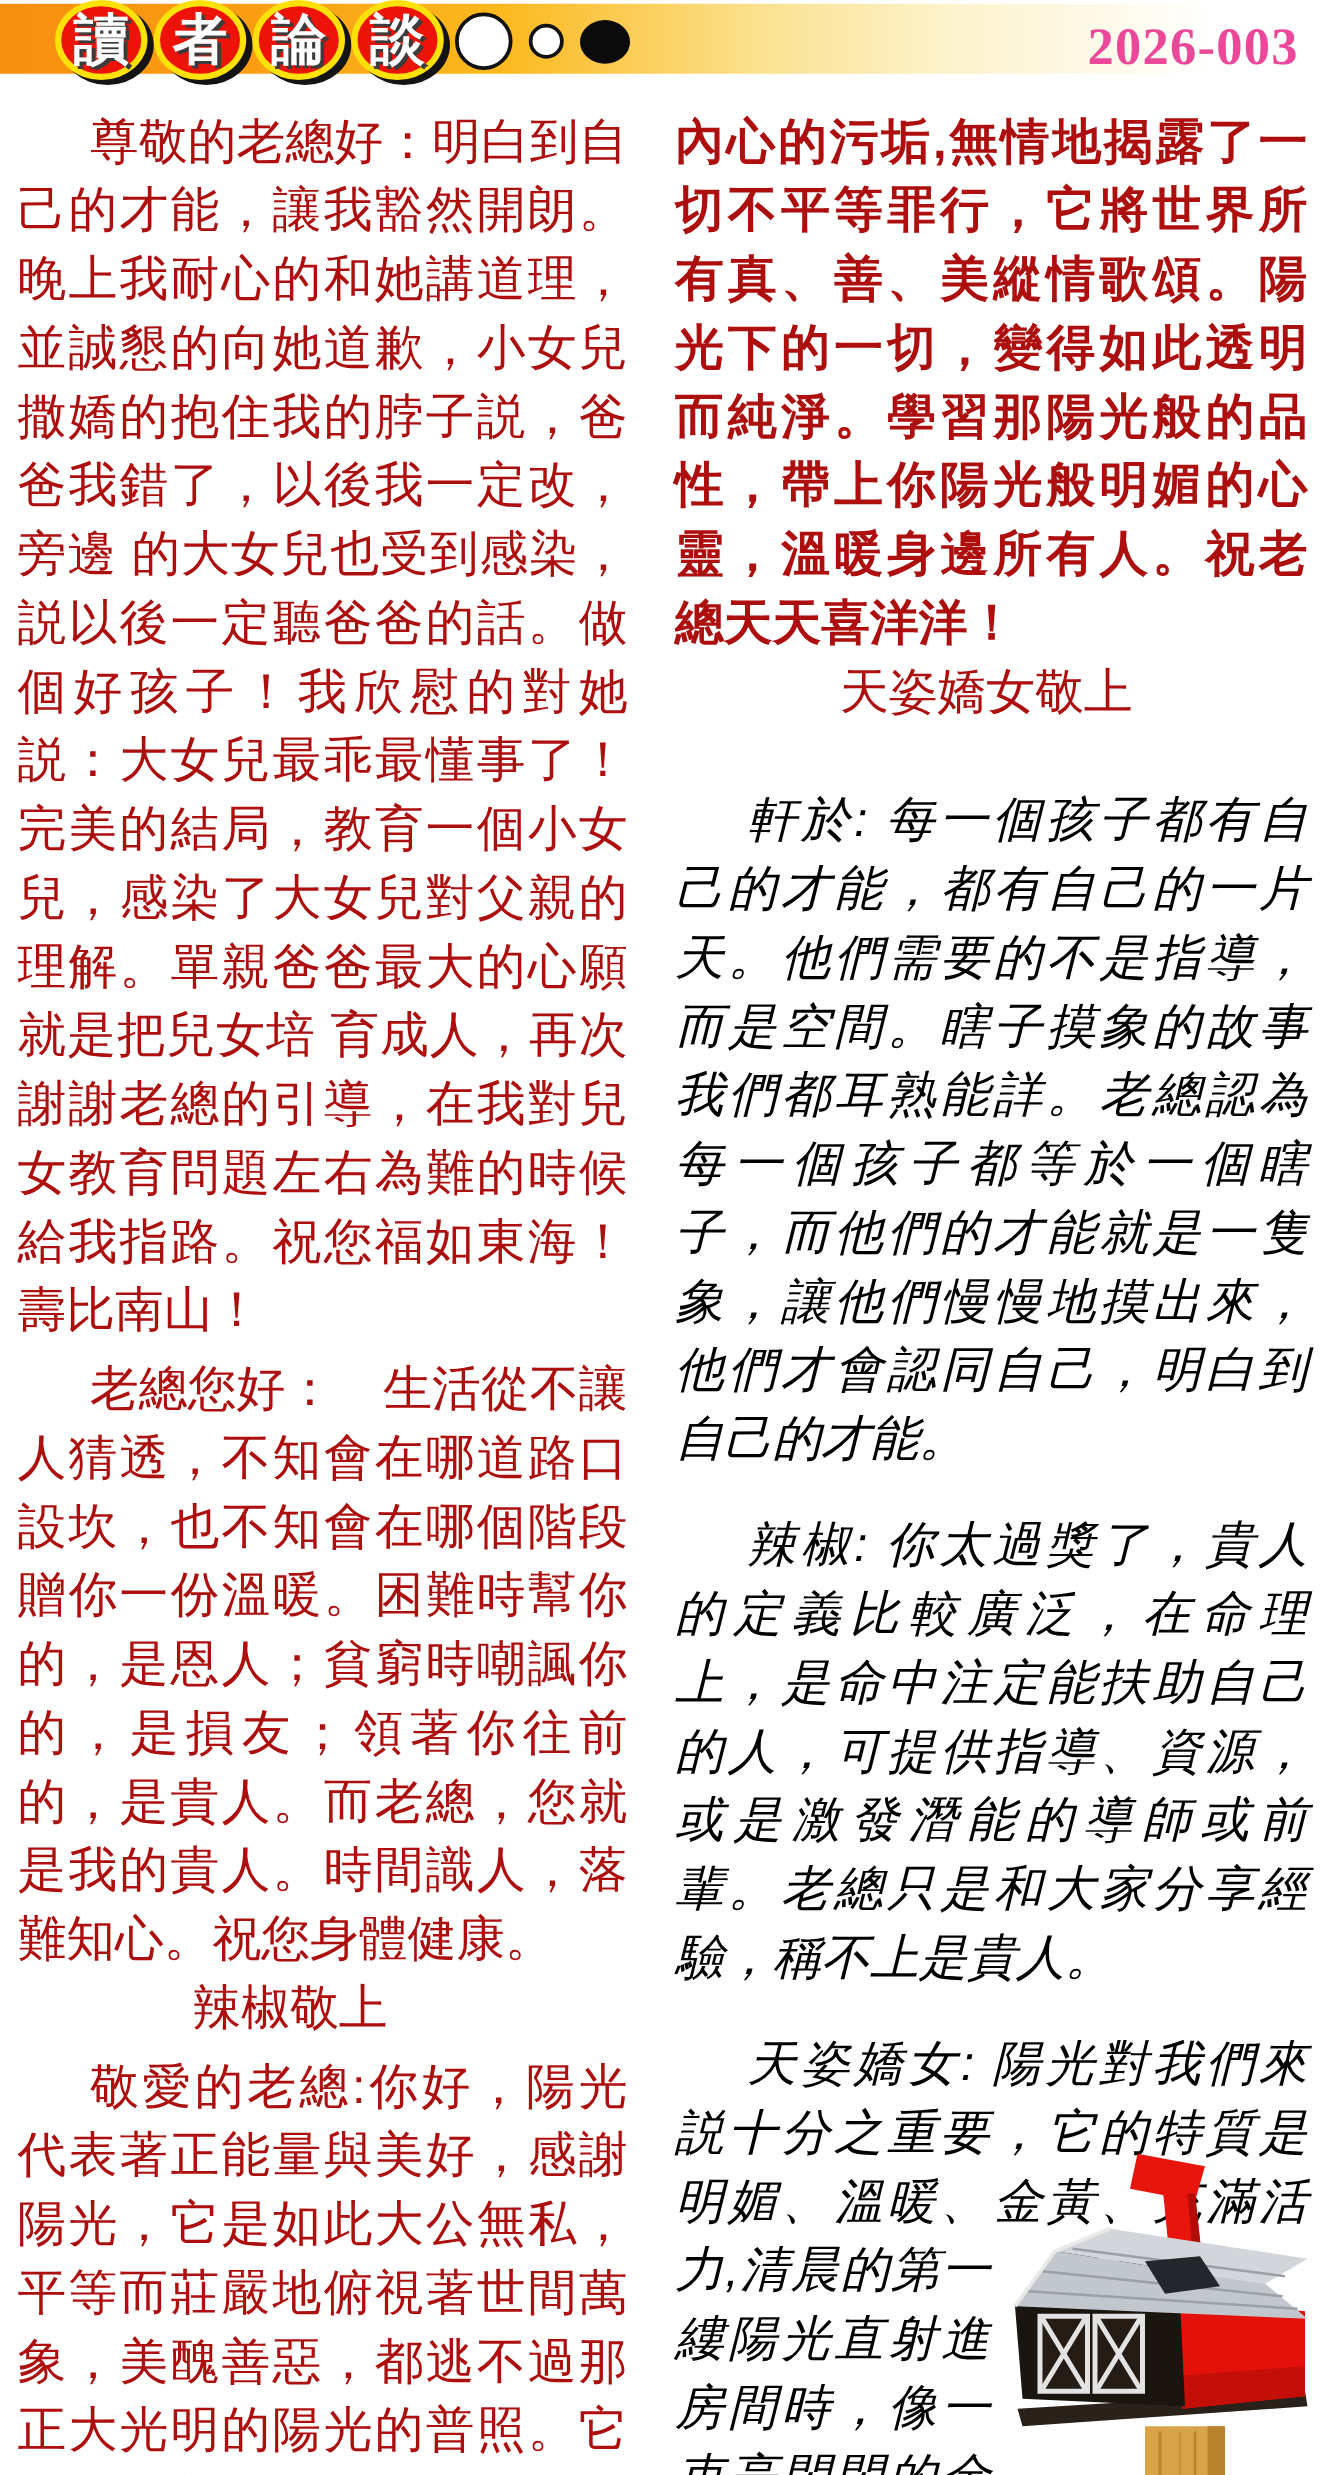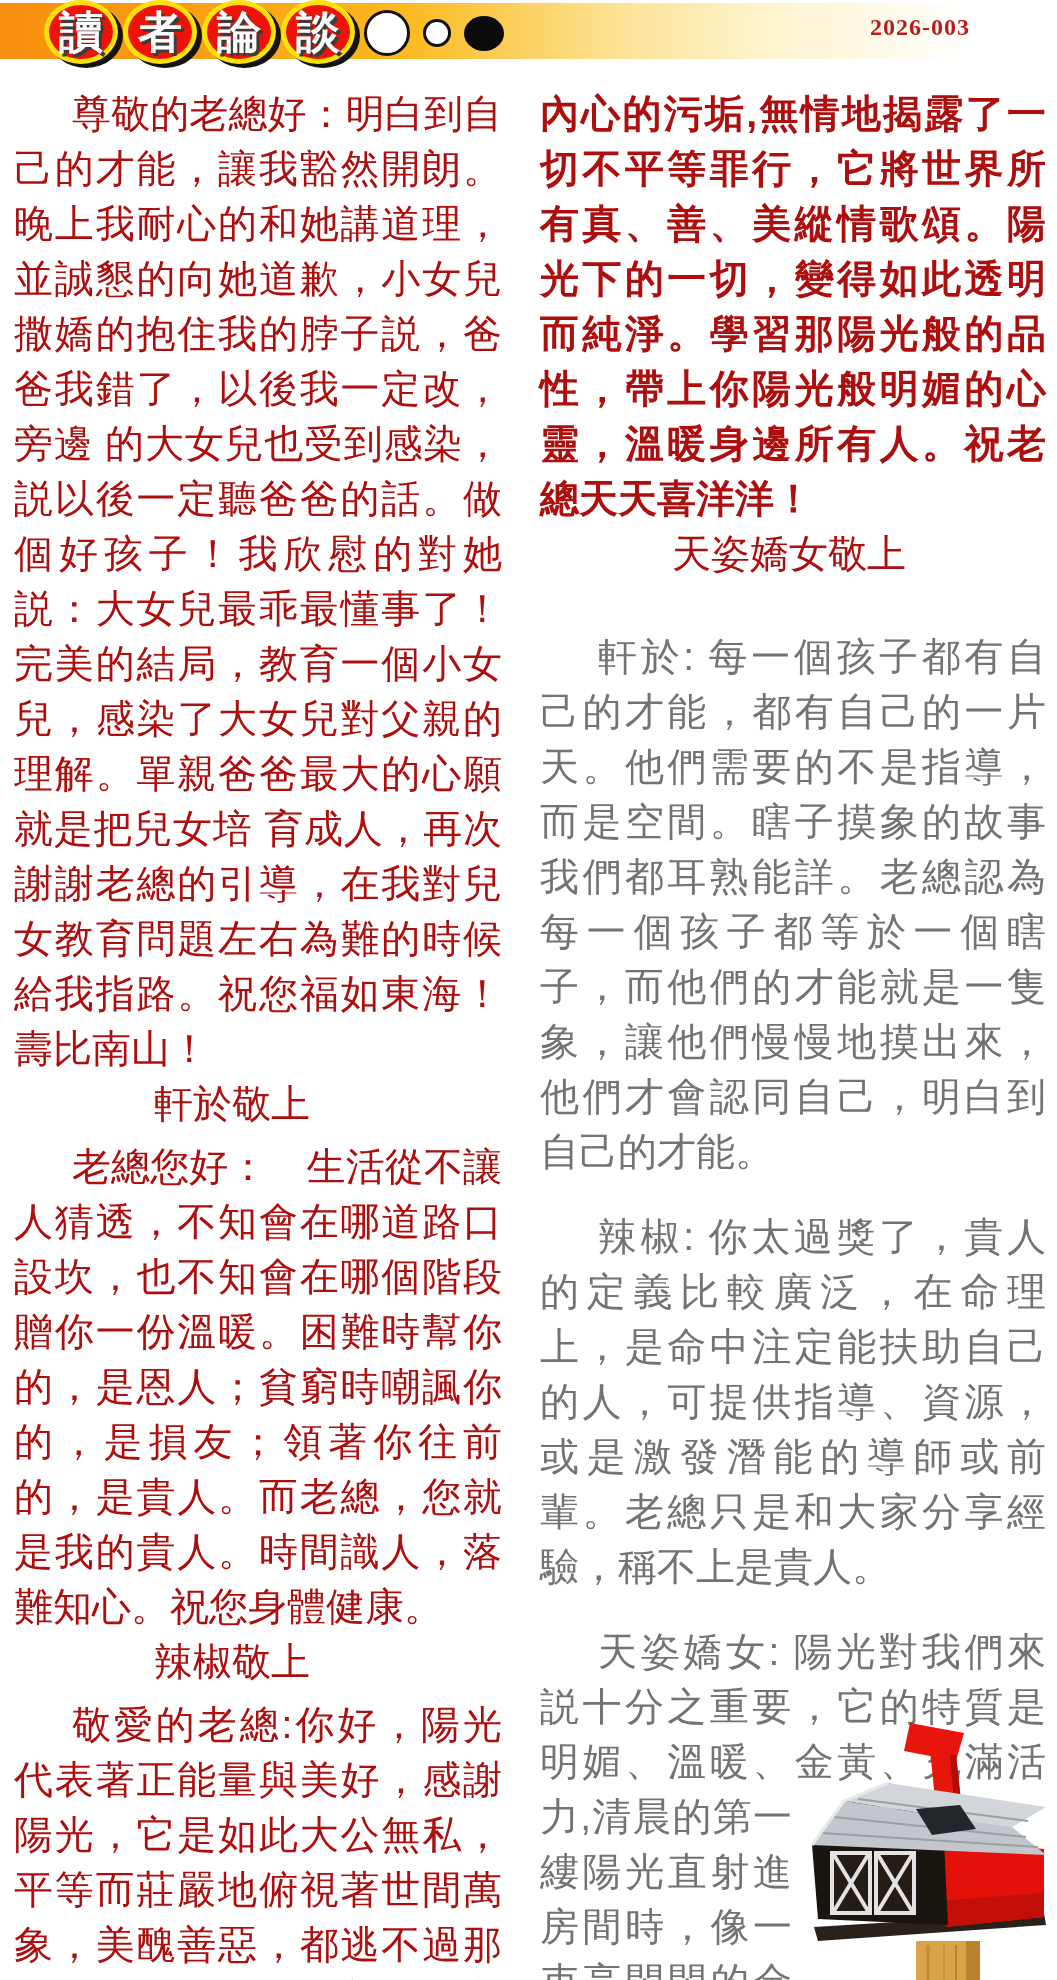--- a/index.html
+++ b/index.html
@@ -20,37 +20,37 @@
   .oval span{
     color:#ffffff;font-weight:900;font-size:44px;line-height:1;
     text-shadow:3px 3px 0 #3c3c3c;
   }
   .decor{position:absolute;top:6px;left:364px;height:54px;display:flex;align-items:center;gap:13px;}
   .c-big{width:40px;height:40px;border:3px solid #111;border-radius:50%;background:#fff;}
   .c-small{width:22px;height:22px;border:3px solid #111;border-radius:50%;background:#fff;}
   .c-fill{width:40px;height:35px;border-radius:50%;background:#0b0b0b;}
   .issue{
     position:absolute;top:14px;left:870px;width:180px;
-    font-family:"Liberation Serif", serif;font-size:24px;font-weight:bold;color:#b91c1c;
+    font-family:"Liberation Serif", serif;font-size:42px;font-weight:bold;color:#ec4899;
     letter-spacing:1px;white-space:nowrap;
   }
   
   .col{position:absolute;top:86px;font-size:39px;line-height:55px;text-align:justify;}
   .col-left{left:14px;width:488px;color:#ad0e0e;}
   .col-right{left:540px;width:506px;}
   .col p{margin:0;}
   .body{text-indent:58px;}
   .noindent{text-indent:0;font-weight:bold;}
   .sig{text-align:center;}
   .col-left .sig{padding-right:52px;}
   .col-right .sig{padding-right:8px;}
   .letter{margin-top:8px;}
   .letter:first-child{margin-top:0;}
   .cont{color:#ad0e0e;}
-  .reply{color:#737373;margin-top:30px;}
+  .reply{color:#000000;margin-top:30px;font-style:italic;}
   .reply-first{margin-top:48px;}
   
   .mailbox-float{
     float:right;width:248px;height:272px;margin-left:6px;position:relative;
   }
   .mailbox-float svg{position:absolute;left:0;top:-68px;width:250px;height:348px;overflow:visible;}
 </style>
 </head>
 <body>
 
@@ -75,21 +75,20 @@
   <div class="c-big"></div>
   <div class="c-small"></div>
   <div class="c-fill"></div>
 </div>
 
 <div class="issue">2026-003</div>
 
 <div class="col col-left">
   <div class="letter">
     <p class="body">尊敬的老總好：明白到自己的才能，讓我豁然開朗。晚上我耐心的和她講道理，並誠懇的向她道歉，小女兒撒嬌的抱住我的脖子説，爸爸我錯了，以後我一定改，旁邊 的大女兒也受到感染，説以後一定聽爸爸的話。做個好孩子！我欣慰的對她説：大女兒最乖最懂事了！完美的結局，教育一個小女兒，感染了大女兒對父親的理解。單親爸爸最大的心願就是把兒女培 育成人，再次謝謝老總的引導，在我對兒女教育問題左右為難的時候給我指路。祝您福如東海！壽比南山！</p>
-    <p class="sig">軒於敬上</p>
   </div>
   <div class="letter">
     <p class="body">老總您好：　生活從不讓人猜透，不知會在哪道路口設坎，也不知會在哪個階段贈你一份溫暖。困難時幫你的，是恩人；貧窮時嘲諷你的，是損友；領著你往前的，是貴人。而老總，您就是我的貴人。時間識人，落難知心。祝您身體健康。</p>
     <p class="sig">辣椒敬上</p>
   </div>
   <div class="letter">
     <p class="body">敬愛的老總:你好，陽光代表著正能量與美好，感謝陽光，它是如此大公無私，平等而莊嚴地俯視著世間萬象，美醜善惡，都逃不過那正大光明的陽光的普照。它洗滌了我們</p>
   </div>
 </div>
 

